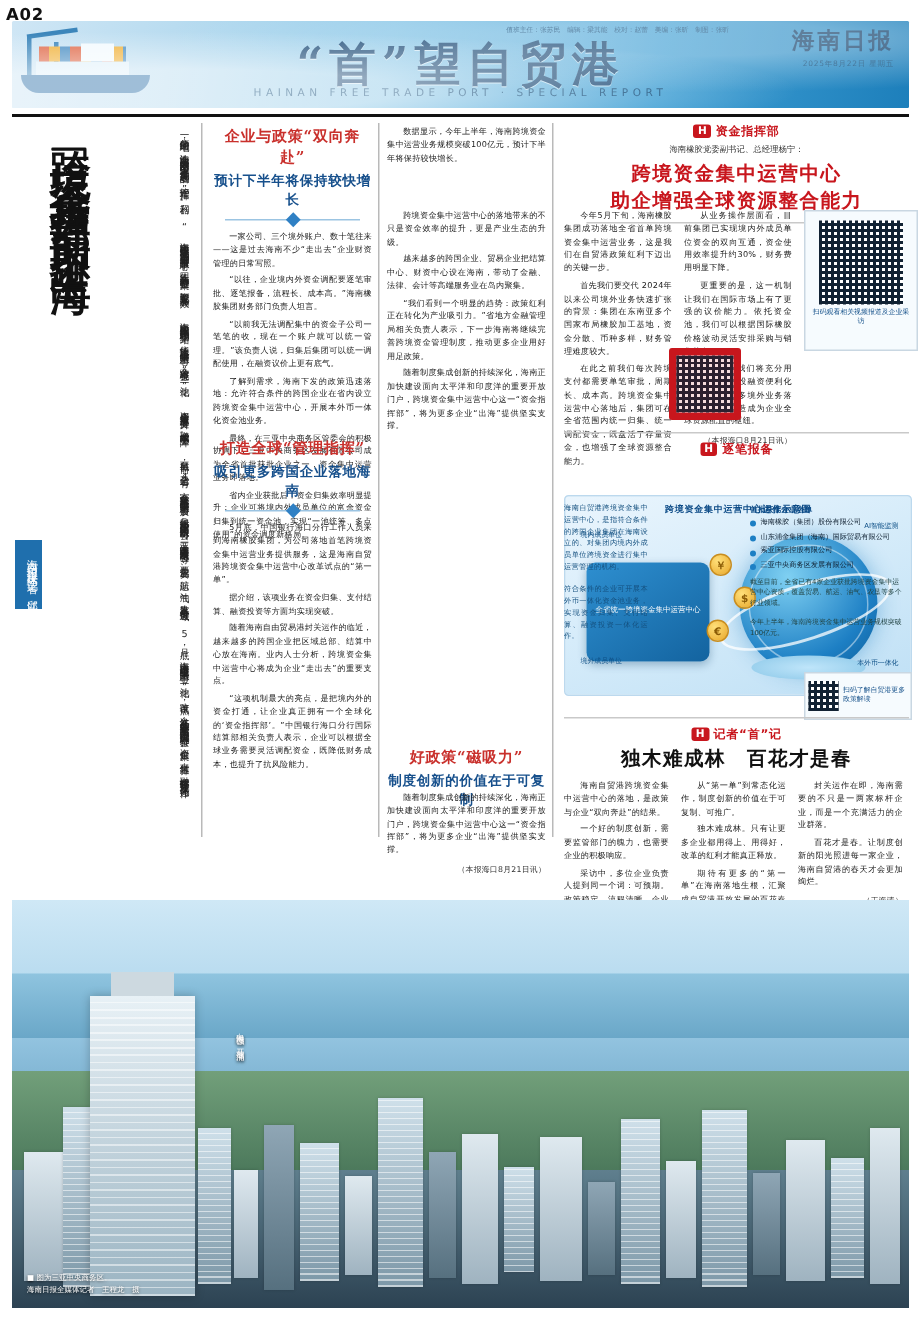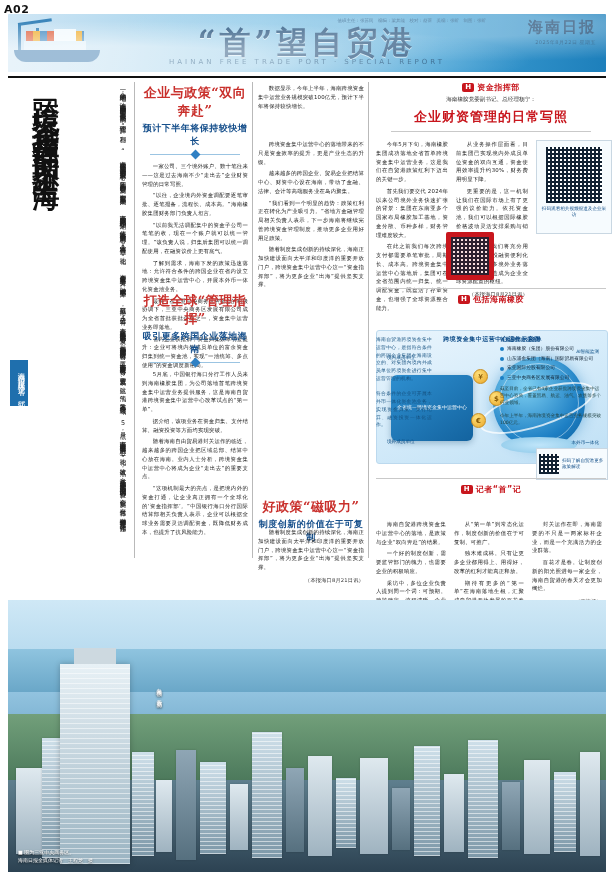--- a/index.html
+++ b/index.html
@@ -69,21 +69,21 @@
   }
 
   
   .col{position:absolute;font-size:5.4px;line-height:1.62;color:#1a1a1a;text-align:justify;letter-spacing:.2px;}
   .col p{margin:0 0 3px 0;text-indent:10.8px;}
 
   .sechead{
     text-align:center;font-family:"DejaVu Serif","Liberation Serif",serif;
     color:#0e5ca0;font-weight:bold;
   }
-  .sechead .t1{font-size:13px;color:#c9302c;letter-spacing:.5px;}
+  .sechead .t1{font-size:10px;color:#c9302c;letter-spacing:.5px;}
   .sechead .t2{font-size:9px;color:#17508c;letter-spacing:.5px;margin-top:2px;}
   .orn{width:100%;height:7px;position:relative;margin:3px 0 4px;}
   .orn:before{content:"";position:absolute;left:8%;right:8%;top:3px;height:1px;background:#9bc4e2;}
   .orn:after{content:"";position:absolute;left:50%;top:0px;width:7px;height:7px;margin-left:-3.5px;background:#2f80c4;transform:rotate(45deg);}
 
   
   .hbadge{display:flex;align-items:center;justify-content:center;gap:3px;}
   .hbadge .hb{display:inline-block;background:#c8161d;color:#fff;font-size:7px;font-weight:bold;
     padding:1px 3px;border-radius:2px;line-height:1;}
   .hbadge .ht{font-size:8px;color:#c8161d;font-weight:bold;letter-spacing:.5px;}
@@ -262,21 +262,22 @@
   </div>
 
   <div class="rule" style="left:368px;top:82px;width:1px;height:476px;background:#b9b9b9;"></div>
 
   <div style="position:absolute;left:376px;top:82px;width:230px;">
     <div class="hbadge">
       <span class="hb">H</span>
       <span class="ht">资金指挥部</span>
     </div>
     <div class="subline">海南橡胶党委副书记、总经理杨宁：</div>
-    <div class="bigtitle red">企业财资管理的日常写照</div>
+    <div class="bigtitle red">跨境资金集中运营中心</div>
+    <div class="bigtitle red">助企增强全球资源整合能力</div>
     <div class="rule" style="position:relative;margin:5px auto 6px;width:200px;height:1px;background:#c9c9c9;"></div>
   </div>
 
   <div class="col" style="position:absolute;left:376px;top:140px;width:72px;">
     <p>今年5月下旬，海南橡胶集团成功落地全省首单跨境资金集中运营业务，这是我们在自贸港政策红利下迈出的关键一步。</p>
     <p>首先我们要交代 2024年以来公司境外业务快速扩张的背景：集团在东南亚多个国家布局橡胶加工基地，资金分散、币种多样，财务管理难度较大。</p>
     <p>在此之前我们每次跨境支付都需要单笔审批，周期长、成本高。跨境资金集中运营中心落地后，集团可在全省范围内统一归集、统一调配资金，既盘活了存量资金，也增强了全球资源整合能力。</p>
   </div>
   <div class="col" style="position:absolute;left:456px;top:140px;width:72px;">
     <p>从业务操作层面看，目前集团已实现境内外成员单位资金的双向互通，资金使用效率提升约30%，财务费用明显下降。</p>
@@ -292,21 +293,21 @@
 
   <div style="position:absolute;left:446px;top:232px;width:48px;height:48px;background:#c8161d;border-radius:2px;">
     <div class="qr" style="position:absolute;left:5px;top:5px;width:38px;height:38px;opacity:.85;"></div>
   </div>
 
   <div class="rule" style="left:376px;top:288px;width:230px;height:1px;background:#c9c9c9;"></div>
 
   <div style="position:absolute;left:376px;top:294px;width:230px;">
     <div class="hbadge">
       <span class="hb">H</span>
-      <span class="ht">包括海南橡胶</span>
+      <span class="ht">逐笔报备</span>
     </div>
   </div>
 
   <div class="info" style="left:376px;top:330px;width:230px;height:132px;">
     <div class="infotitle">跨境资金集中运营中心运作示意图</div>
     <div class="globe"></div>
     <div class="ring"></div>
     <div class="podium"></div>
     <div class="badge3d">全省统一跨境资金集中运营中心</div>
     <div class="coin" style="left:96px;top:38px;">￥</div>
@@ -351,20 +352,21 @@
     <div class="qrcap" style="text-align:left;">扫码了解自贸港更多政策解读</div>
   </div>
 
   <div class="rule" style="left:376px;top:478px;width:230px;height:1px;background:#c9c9c9;"></div>
 
   <div style="position:absolute;left:376px;top:484px;width:230px;">
     <div class="hbadge">
       <span class="hb">H</span>
       <span class="ht">记者“首”记</span>
     </div>
+    <div class="bigtitle" style="font-size:13px;color:#111;margin-top:3px;">独木难成林　百花才是春</div>
   </div>
 
   <div class="col" style="position:absolute;left:376px;top:520px;width:70px;">
     <p>海南自贸港跨境资金集中运营中心的落地，是政策与企业“双向奔赴”的结果。</p>
     <p>一个好的制度创新，需要监管部门的魄力，也需要企业的积极响应。</p>
     <p>采访中，多位企业负责人提到同一个词：可预期。政策稳定、流程清晰，企业才敢把资金、业务放到海南来。</p>
   </div>
   <div class="col" style="position:absolute;left:454px;top:520px;width:70px;">
     <p>从“第一单”到常态化运作，制度创新的价值在于可复制、可推广。</p>
     <p>独木难成林。只有让更多企业都用得上、用得好，改革的红利才能真正释放。</p>

